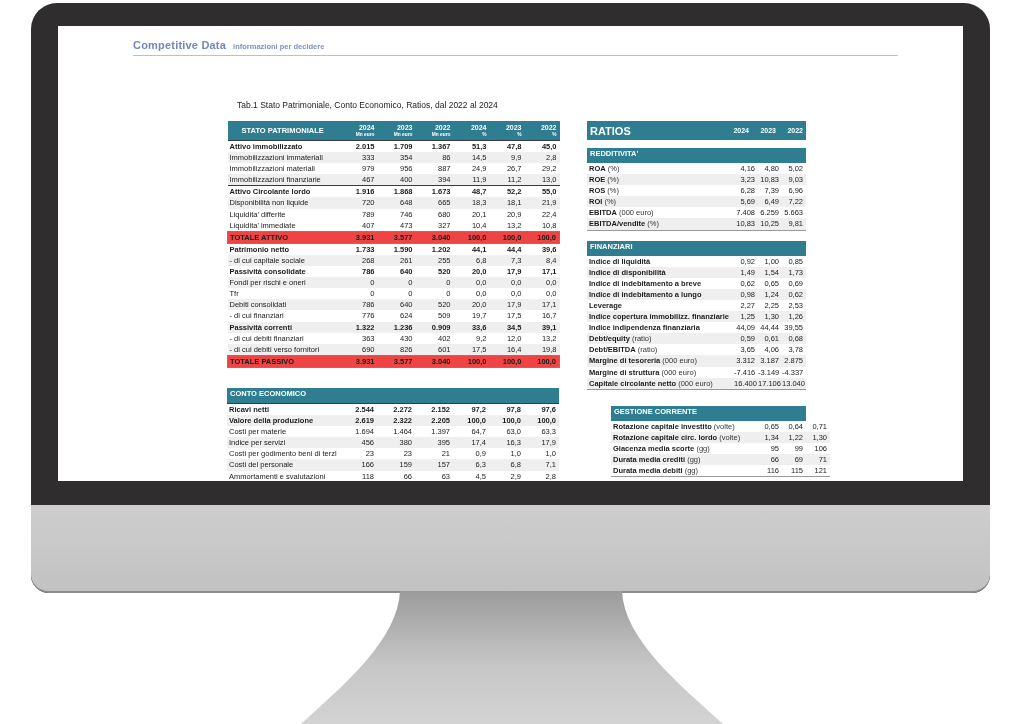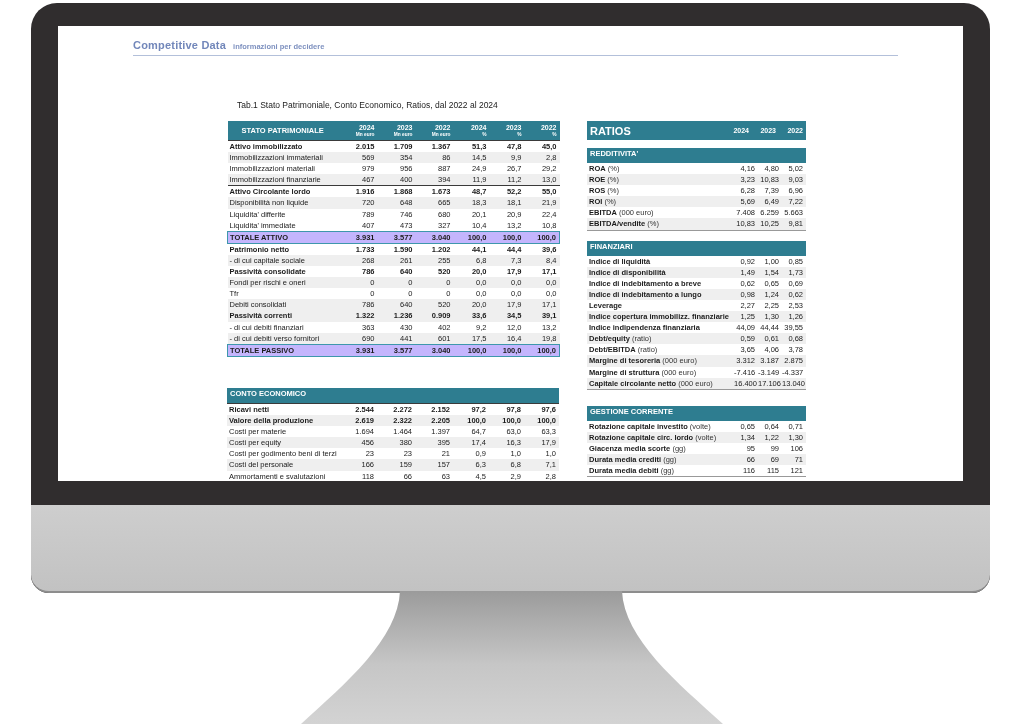--- a/index.html
+++ b/index.html
@@ -26,21 +26,21 @@
 
   
   table{border-collapse:collapse;table-layout:fixed;width:100%;}
   td,th{padding:0;margin:0;white-space:nowrap;overflow:hidden;}
   .cell{font-size:7.5px;height:11.1px;color:#1b1b1b;line-height:11.1px;}
   .lab{text-align:left;padding-left:2px;}
   .num{text-align:right;padding-right:3px;}
   tr.bold .cell{font-weight:bold;}
   tr.stripe .cell{background:#efefef;}
   tr.septop .cell{border-top:1px solid #3a3a3a;}
-  tr.box .cell{border-top:1.5px solid #3e97ac;border-bottom:1.5px solid #3e97ac;background:#c4b5fd;}
+  tr.box .cell{border-top:1.5px solid #3e97ac;border-bottom:1.5px solid #3e97ac;background:#ef4444;}
   tr.box td:first-child{border-left:1.5px solid #3e97ac;}
   tr.box td:last-child{border-right:1.5px solid #3e97ac;}
 
   
   #sp-table{position:absolute;left:169px;top:95px;width:332px;}
   #ce-block{position:absolute;left:169px;top:362px;width:332px;}
   #ce-block table{border-bottom:1px solid #777;}
   .teal-head th{background:#2e7d90;color:#fff;height:19px;vertical-align:middle;}
   .th-title{text-align:left;padding-left:14px;font-size:7.5px;font-weight:bold;}
   .th-col{text-align:right;padding-right:3px;}
@@ -49,21 +49,21 @@
   .bar{background:#2e7d90;color:#fff;font-size:7.5px;font-weight:bold;
        height:15px;line-height:11px;padding-left:3px;}
 
   
   #ratios{position:absolute;left:529px;top:95px;width:219px;}
   .ratios-head{background:#2e7d90;color:#fff;height:19px;display:flex;align-items:center;}
   .ratios-head .rt{flex:1;font-size:11px;font-weight:bold;padding-left:3px;}
   .ratios-head .ry{width:24px;text-align:right;font-size:7px;font-weight:bold;padding-right:3px;}
   .section{margin-top:8px;}
   .section.s2{margin-top:10px;}
-  .section.s3{margin-top:16px;}
+  .section.s3{margin-top:16px;margin-left:24px;}
   .section table{border-bottom:1px solid #999;}
   .rlab b{font-weight:bold;}
   .rlab .unit{font-weight:normal;color:#333;}
 </style>
 </head>
 <body>
 
 <div id="scene">
   <div class="monitor">
     <div class="screen">
@@ -120,21 +120,21 @@
                 <td class="cell lab">Attivo immobilizzato</td>
                 <td class="cell num">2.015</td>
                 <td class="cell num">1.709</td>
                 <td class="cell num">1.367</td>
                 <td class="cell num">51,3</td>
                 <td class="cell num">47,8</td>
                 <td class="cell num">45,0</td>
               </tr>
               <tr class="stripe">
                 <td class="cell lab">Immobilizzazioni immateriali</td>
-                <td class="cell num">569</td>
+                <td class="cell num">333</td>
                 <td class="cell num">354</td>
                 <td class="cell num">86</td>
                 <td class="cell num">14,5</td>
                 <td class="cell num">9,9</td>
                 <td class="cell num">2,8</td>
               </tr>
               <tr>
                 <td class="cell lab">Immobilizzazioni materiali</td>
                 <td class="cell num">979</td>
                 <td class="cell num">956</td>
@@ -244,20 +244,29 @@
               </tr>
               <tr class="stripe">
                 <td class="cell lab">Debiti consolidati</td>
                 <td class="cell num">786</td>
                 <td class="cell num">640</td>
                 <td class="cell num">520</td>
                 <td class="cell num">20,0</td>
                 <td class="cell num">17,9</td>
                 <td class="cell num">17,1</td>
               </tr>
+              <tr>
+                <td class="cell lab"> - di cui finanziari</td>
+                <td class="cell num">776</td>
+                <td class="cell num">624</td>
+                <td class="cell num">509</td>
+                <td class="cell num">19,7</td>
+                <td class="cell num">17,5</td>
+                <td class="cell num">16,7</td>
+              </tr>
               <tr class="bold stripe">
                 <td class="cell lab">Passività correnti</td>
                 <td class="cell num">1.322</td>
                 <td class="cell num">1.236</td>
                 <td class="cell num">0.909</td>
                 <td class="cell num">33,6</td>
                 <td class="cell num">34,5</td>
                 <td class="cell num">39,1</td>
               </tr>
               <tr>
@@ -265,21 +274,21 @@
                 <td class="cell num">363</td>
                 <td class="cell num">430</td>
                 <td class="cell num">402</td>
                 <td class="cell num">9,2</td>
                 <td class="cell num">12,0</td>
                 <td class="cell num">13,2</td>
               </tr>
               <tr class="stripe">
                 <td class="cell lab"> - di cui debiti verso fornitori</td>
                 <td class="cell num">690</td>
-                <td class="cell num">441</td>
+                <td class="cell num">826</td>
                 <td class="cell num">601</td>
                 <td class="cell num">17,5</td>
                 <td class="cell num">16,4</td>
                 <td class="cell num">19,8</td>
               </tr>
               <tr class="bold box">
                 <td class="cell lab">TOTALE PASSIVO</td>
                 <td class="cell num">3.931</td>
                 <td class="cell num">3.577</td>
                 <td class="cell num">3.040</td>
@@ -324,21 +333,21 @@
               <tr>
                 <td class="cell lab">Costi per materie</td>
                 <td class="cell num">1.694</td>
                 <td class="cell num">1.464</td>
                 <td class="cell num">1.397</td>
                 <td class="cell num">64,7</td>
                 <td class="cell num">63,0</td>
                 <td class="cell num">63,3</td>
               </tr>
               <tr class="stripe">
-                <td class="cell lab">Costi per equity</td>
+                <td class="cell lab">Indice per servizi</td>
                 <td class="cell num">456</td>
                 <td class="cell num">380</td>
                 <td class="cell num">395</td>
                 <td class="cell num">17,4</td>
                 <td class="cell num">16,3</td>
                 <td class="cell num">17,9</td>
               </tr>
               <tr>
                 <td class="cell lab">Costi per godimento beni di terzi</td>
                 <td class="cell num">23</td>

